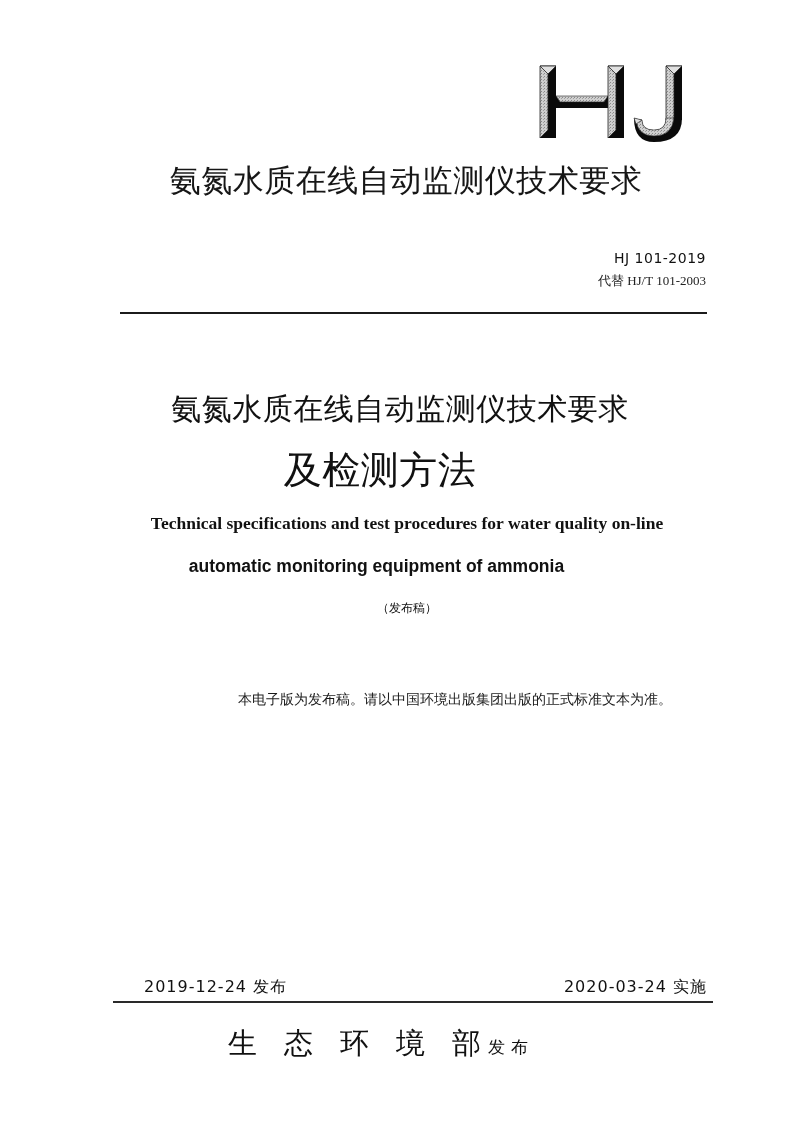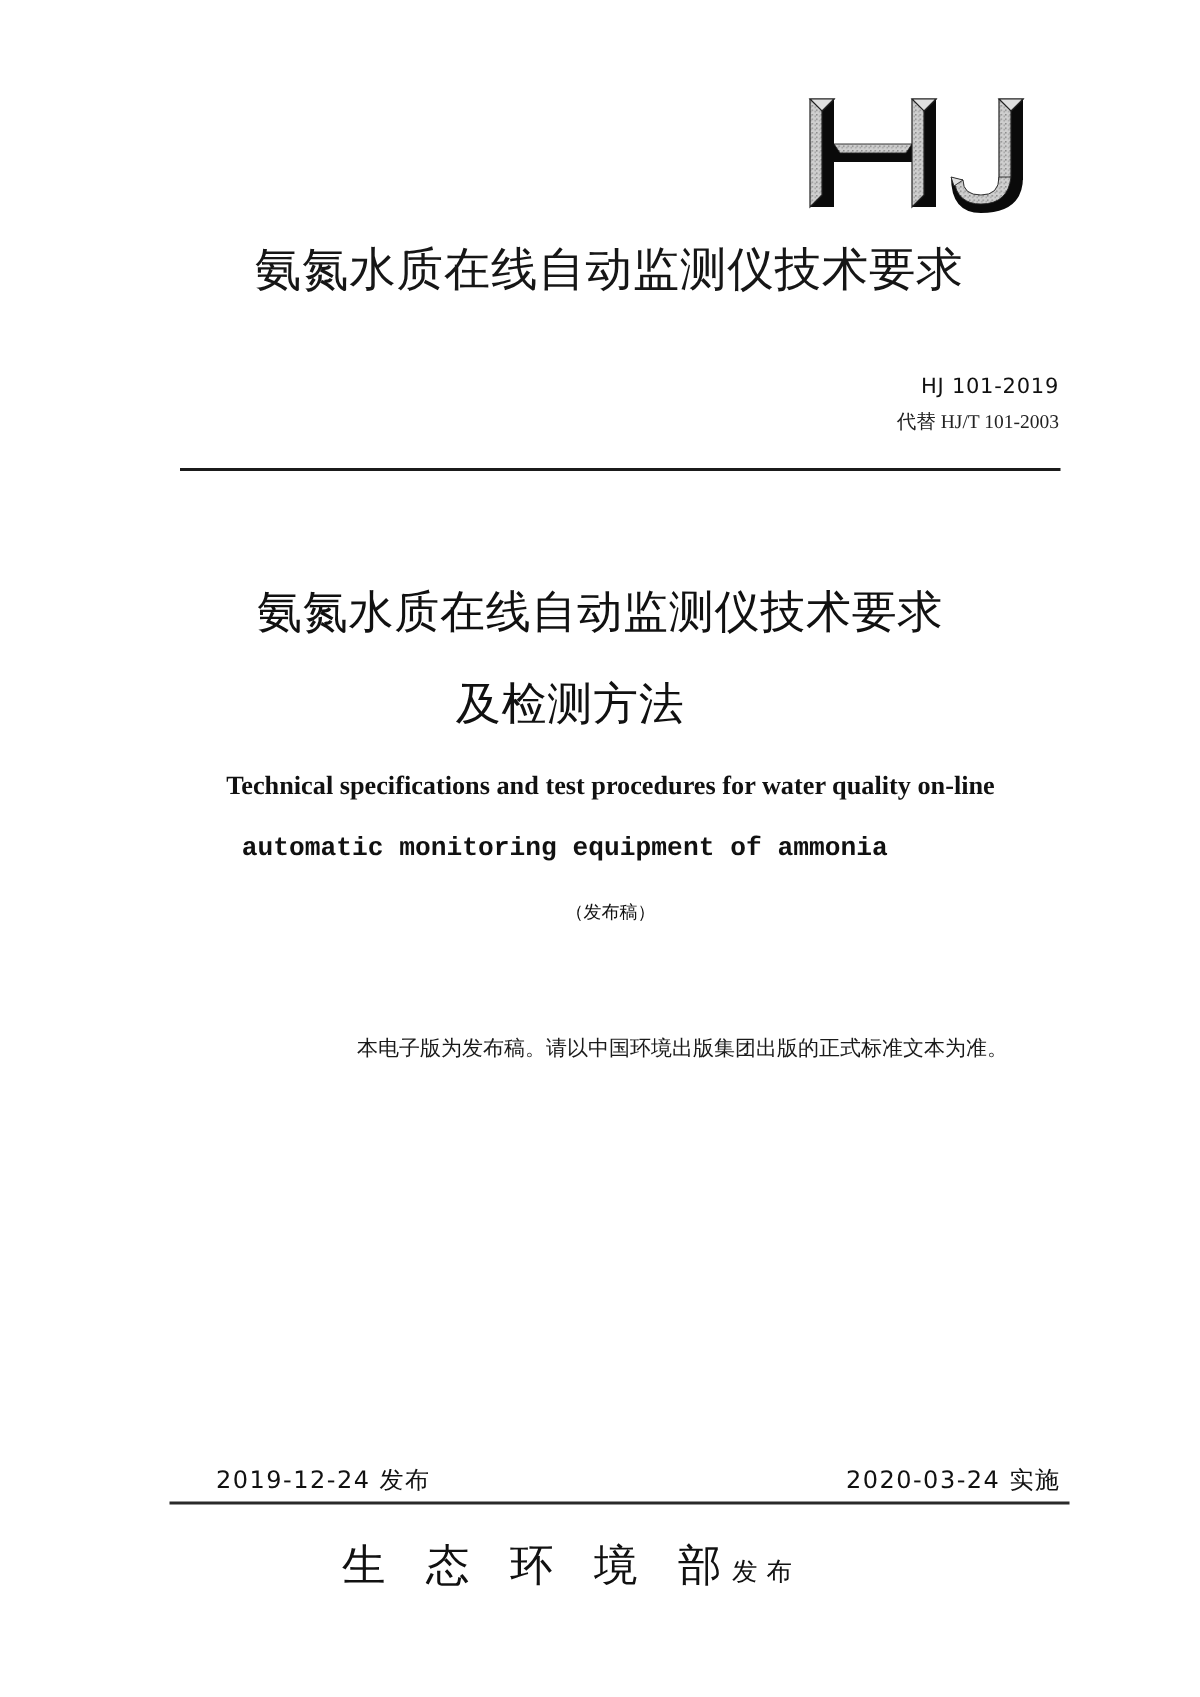--- a/index.html
+++ b/index.html
@@ -76,21 +76,21 @@
       font-size: 30px;
       line-height: 44px;
       letter-spacing: 0.5px;
       font-family: "DejaVu Sans", "Liberation Sans", sans-serif;
     }
     .cn-title-2 {
       left: 0;
       width: 760px;
       top: 448px;
       text-align: center;
-      font-size: 30px;
+      font-size: 38px;
       line-height: 44px;
       letter-spacing: 0.5px;
       font-family: Liberation Serif, serif;
     }
 
     .en-title-1 {
       left: 0;
       width: 800px;
       top: 510px;
       text-align: center;
@@ -102,21 +102,21 @@
       box-sizing: border-box;
     }
     .en-title-2 {
       left: 0;
       width: 739px;
       top: 553px;
       text-align: center;
       font-size: 17.5px;
       font-weight: bold;
       line-height: 26px;
-      font-family: Liberation Mono, monospace;
+      font-family: Liberation Sans, sans-serif;
       padding-left: 14px;
       box-sizing: border-box;
     }
     .draft-tag {
       left: 0;
       width: 800px;
       top: 596px;
       text-align: center;
       font-size: 12px;
       line-height: 24px;

